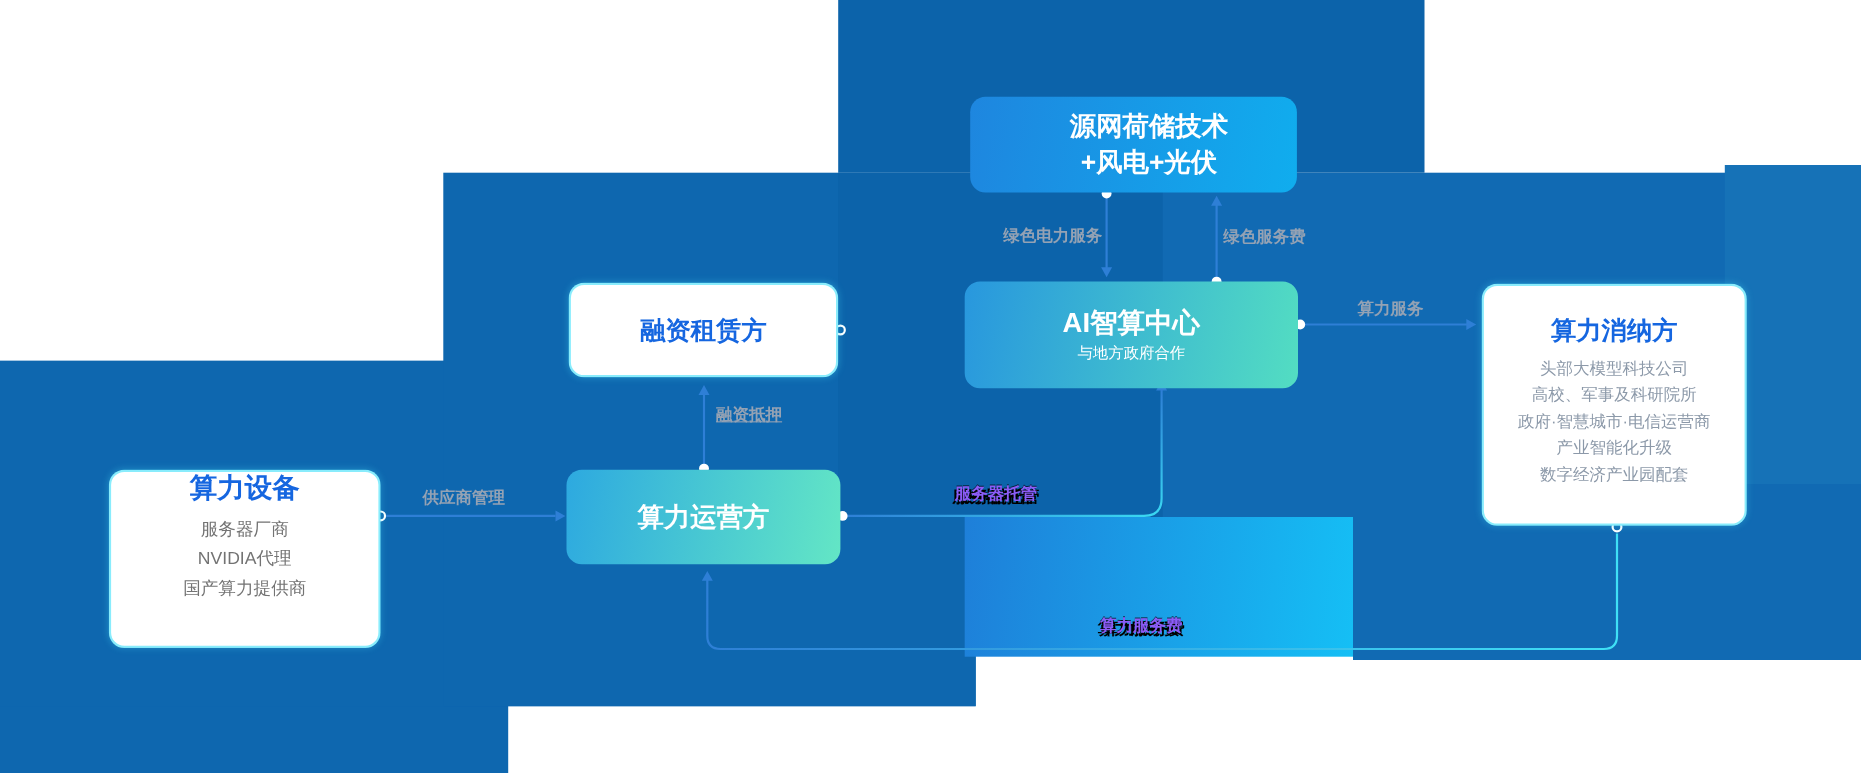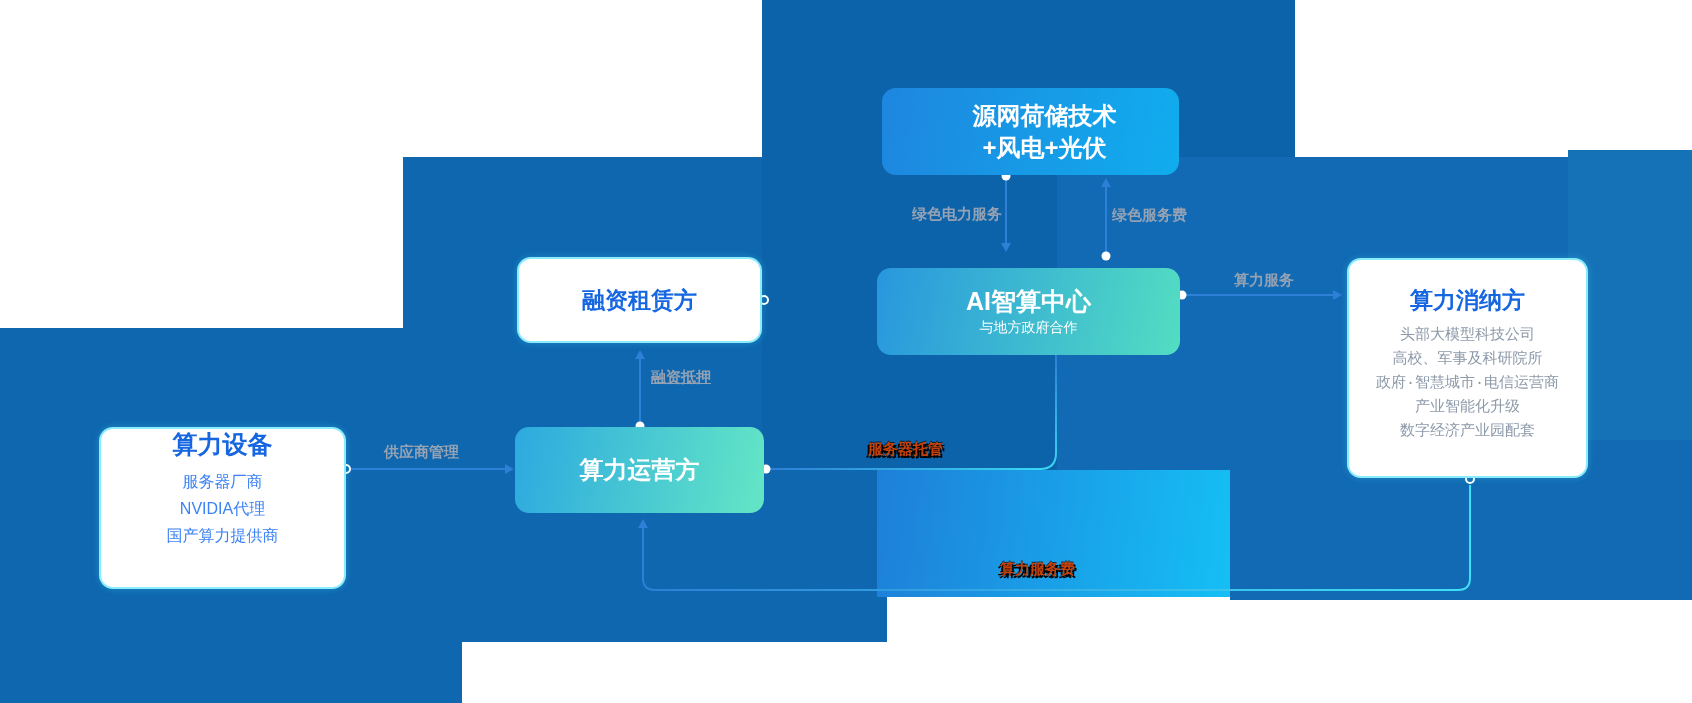--- a/index.html
+++ b/index.html
@@ -18,37 +18,37 @@
                    background:linear-gradient(97deg,#1E7FD9 0%,#15BFF5 100%);}
   svg.wires{position:absolute;left:0;top:0;}
   .node{position:absolute;border-radius:14px;display:flex;flex-direction:column;
         align-items:center;justify-content:center;text-align:center;box-sizing:border-box;}
   .node-grad{color:#fff;}
   .node-white{background:#fff;border:2px solid rgba(73,226,250,.65);
               box-shadow:0 0 7px rgba(73,226,250,.30);}
   .n-energy  {left:882px; top:88px;  width:297px;height:87px;
               background:linear-gradient(100deg,#1E86DF 0%,#10ADEE 100%);
               font-size:24px;font-weight:bold;line-height:32px;padding-left:28px;}
-  .n-ai      {left:877px; top:256px; width:303px;height:87px;
-              background:linear-gradient(100deg,#2897DE 0%,#53DDC2 100%);margin-top:12px;}
+  .n-ai      {left:877px; top:256px; width:303px;height:97px;
+              background:linear-gradient(100deg,#2897DE 0%,#53DDC2 100%);}
   .n-ai .t   {font-size:25px;font-weight:bold;line-height:30px;}
   .n-ai .s   {font-size:14px;line-height:22px;}
   .n-leasing {left:517px; top:257px; width:245px;height:86px;}
   .n-leasing .t{font-size:23px;font-weight:bold;color:#1566E0;}
   .n-operator{left:515px; top:427px; width:249px;height:86px;
               background:linear-gradient(100deg,#2DA9E0 0%,#63E6C5 100%);
               font-size:24px;font-weight:bold;}
   .n-device  {left:99px;  top:427px; width:247px;height:162px;justify-content:flex-start;}
   .n-device .t{font-size:25px;font-weight:bold;color:#1566E0;line-height:30px;}
-  .n-device ul{list-style:none;margin:9px 0 0 0;padding:0;font-size:16px;line-height:27px;color:#3b82f6;}
+  .n-device ul{list-style:none;margin:9px 0 0 0;padding:0;font-size:16px;line-height:27px;color:#737373;}
   .n-consumer{left:1347px;top:258px; width:241px;height:220px;justify-content:flex-start;padding-top:26px;}
   .n-consumer .t{font-size:23px;font-weight:bold;color:#1566E0;line-height:28px;}
-  .n-consumer ul{list-style:none;margin:10px 0 0 0;padding:0;font-size:15px;line-height:24px;color:#8C99A9;font-family:Liberation Mono, monospace;}
+  .n-consumer ul{list-style:none;margin:10px 0 0 0;padding:0;font-size:15px;line-height:24px;color:#8C99A9;}
   .edge-label{position:absolute;font-size:15px;font-weight:bold;color:#94A2B4;white-space:nowrap;}
-  .edge-label.on-dark{color:#c2410c;
+  .edge-label.on-dark{color:#8b5cf6;
      text-shadow:2px 2px 0 #000, -2px 2px 0 #000, 0 -1px 0 rgba(0,0,0,.65);}
   .lbl-green-power{left:880px; top:205px;width:122px;text-align:right;}
   .lbl-green-fee  {left:1112px;top:206px;}
   .lbl-service    {left:1234px;top:271px;}
   .lbl-pledge     {left:651px; top:368px;text-decoration:underline;}
   .lbl-supplier   {left:384px; top:443px;}
   .lbl-hosting    {left:868px; top:440px;}
   .lbl-fee        {left:1000px;top:560px;}
 </style>
 </head>

